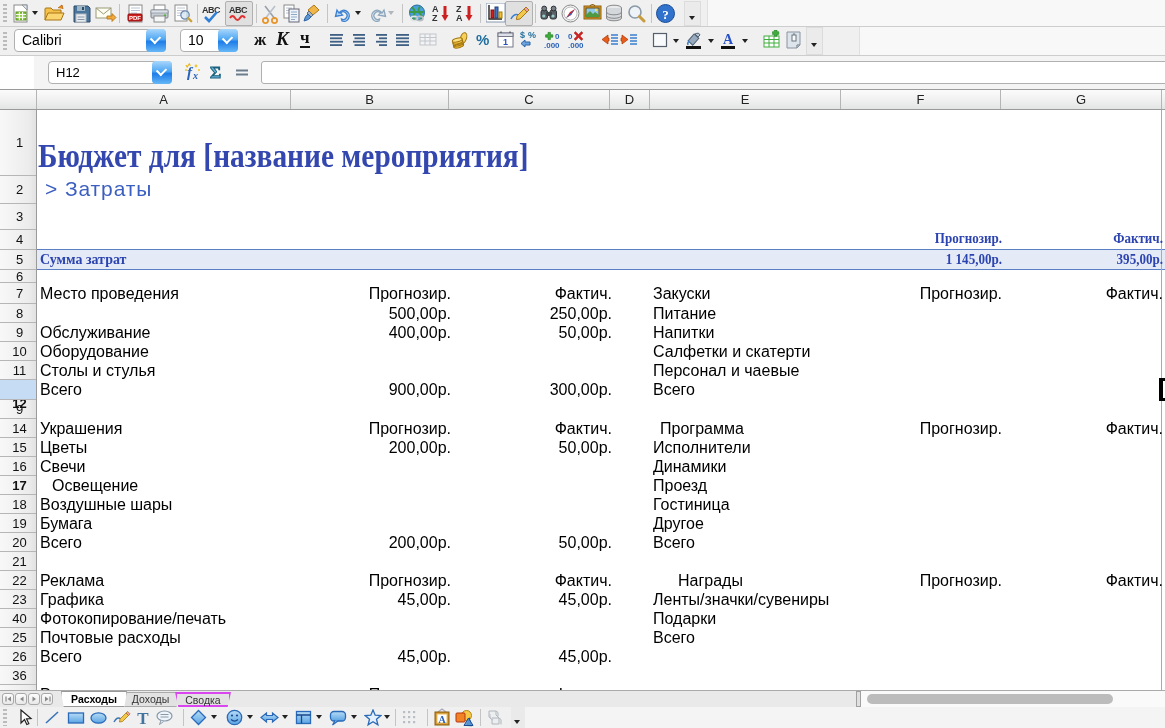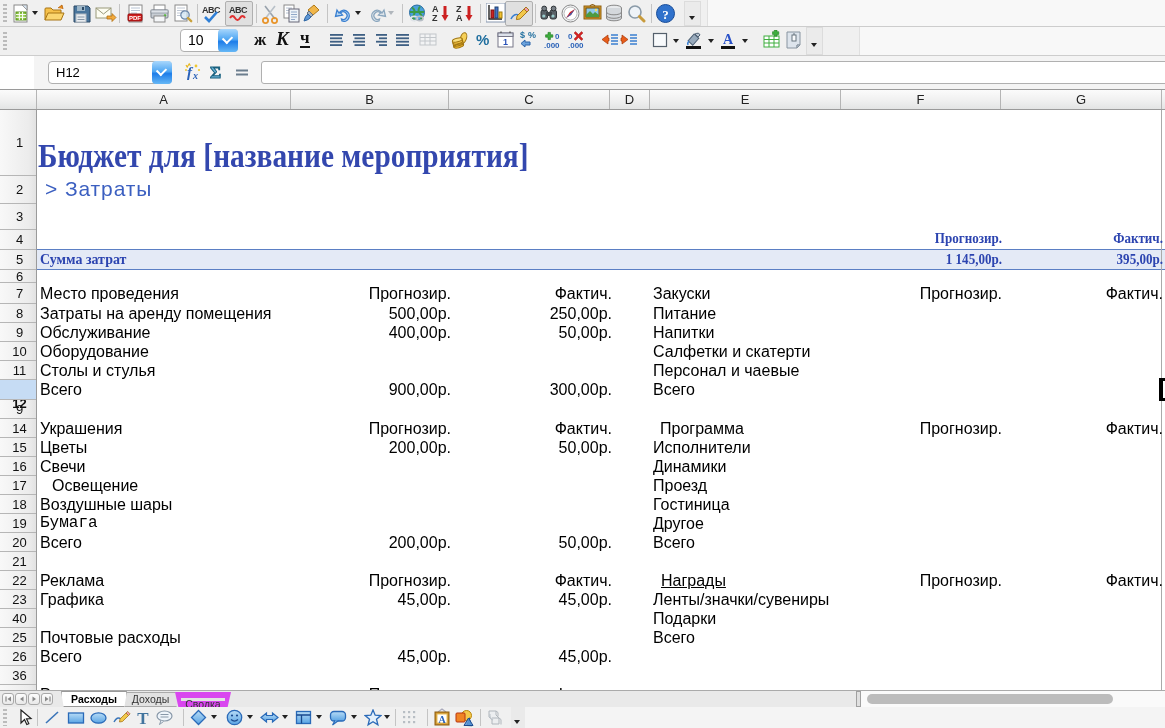--- a/index.html
+++ b/index.html
@@ -195,20 +195,24 @@
       <svg class="ico" style="left:656px;top:4px;" width="20" height="20" viewBox="0 0 20 20">
         <circle cx="9.5" cy="9.5" r="9" fill="#3072cc" stroke="#1a4e9a"></circle>
         <text x="9.5" y="14.5" font-size="13" font-weight="bold" fill="#fff" text-anchor="middle" font-family="Liberation Serif">?</text>
       </svg>
       <div style="position:absolute;left:684px;top:1px;width:17px;height:25px;background:#ebebeb;border:1px solid #dcdcdc"></div>
       <div style="position:absolute;left:689px;top:16px;width:0;height:0;border-left:3.5px solid transparent;border-right:3.5px solid transparent;border-top:4.5px solid #222"></div>
     </div>
 <div class="abs" id="tb2">
       <div class="abs" id="tb2g"></div>
       <div class="grip" style="top:5px;height:19px"></div>
+      <div class="combo" style="left:14px;top:2px;width:152px;height:23px">
+        <div class="txt">Calibri</div>
+        <div class="btn"></div>
+      </div>
       <div class="combo" style="left:180px;top:2px;width:58px;height:23px">
         <div class="txt">10</div>
         <div class="btn"></div>
       </div>
       <div class="ico" style="left:254px;top:3px;font-size:17px;font-weight:bold;color:#111;font-family:Liberation Serif,serif">ж</div>
       <div class="ico" style="left:276px;top:1px;font-size:19px;font-weight:bold;font-style:italic;color:#111;font-family:Liberation Serif,serif">K</div>
       <div class="ico" style="left:300px;top:3px;font-size:17px;font-weight:bold;color:#111;font-family:Liberation Serif,serif;border-bottom:2px solid #111;line-height:16px">ч</div>
       <div class="sep" style="left:322px;top:31px;height:20px"></div>
       <svg class="ico" style="left:330px;top:4px;" width="13" height="19" viewBox="0 0 13 19">
         <rect x="0" y="3" width="15" height="1.8" fill="#3f6084"></rect>
@@ -353,21 +357,20 @@
       <div class="cell bluser num" style="top:120px;height:20px;line-height:20px;left:964px;width:162px;transform:scaleX(.87);transform-origin:100% 50%;line-height:16px;">Фактич.</div>
       <div class="cell bluser" style="top:140px;height:20px;line-height:20px;left:3px;transform:scaleX(.93);transform-origin:0 50%;line-height:18px;">Сумма затрат</div>
       <div class="cell bluser num" style="top:140px;height:20px;line-height:20px;left:573px;width:392px;transform:scaleX(.87);transform-origin:100% 50%;line-height:18px;">1 145,00р.</div>
       <div class="cell bluser num" style="top:140px;height:20px;line-height:20px;left:964px;width:162px;transform:scaleX(.87);transform-origin:100% 50%;line-height:18px;">395,00р.</div>
       <div class="cell " style="top:173px;height:21px;line-height:21px;left:3px;">Место проведения</div>
       <div class="cell  num" style="top:173px;height:21px;line-height:21px;left:254px;width:160px;">Прогнозир.</div>
       <div class="cell  num" style="top:173px;height:21px;line-height:21px;left:412px;width:163px;">Фактич.</div>
       <div class="cell " style="top:173px;height:21px;line-height:21px;left:616px;">Закуски</div>
       <div class="cell  num" style="top:173px;height:21px;line-height:21px;left:573px;width:392px;">Прогнозир.</div>
       <div class="cell  num" style="top:173px;height:21px;line-height:21px;left:964px;width:162px;">Фактич.</div>
-      <div class="cell " style="top:194px;height:19px;line-height:19px;left:3px;">Затраты на аренду помещения</div>
       <div class="cell  num" style="top:194px;height:19px;line-height:19px;left:254px;width:160px;">500,00р.</div>
       <div class="cell  num" style="top:194px;height:19px;line-height:19px;left:412px;width:163px;">250,00р.</div>
       <div class="cell " style="top:194px;height:19px;line-height:19px;left:616px;">Питание</div>
       <div class="cell " style="top:213px;height:19px;line-height:19px;left:3px;">Обслуживание</div>
       <div class="cell  num" style="top:213px;height:19px;line-height:19px;left:254px;width:160px;">400,00р.</div>
       <div class="cell  num" style="top:213px;height:19px;line-height:19px;left:412px;width:163px;">50,00р.</div>
       <div class="cell " style="top:213px;height:19px;line-height:19px;left:616px;">Напитки</div>
       <div class="cell " style="top:232px;height:19px;line-height:19px;left:3px;">Оборудование</div>
       <div class="cell " style="top:232px;height:19px;line-height:19px;left:616px;">Салфетки и скатерти</div>
       <div class="cell " style="top:251px;height:19px;line-height:19px;left:3px;">Столы и стулья</div>
@@ -385,36 +388,37 @@
       <div class="cell " style="top:328px;height:19px;line-height:19px;left:3px;">Цветы</div>
       <div class="cell  num" style="top:328px;height:19px;line-height:19px;left:254px;width:160px;">200,00р.</div>
       <div class="cell  num" style="top:328px;height:19px;line-height:19px;left:412px;width:163px;">50,00р.</div>
       <div class="cell " style="top:328px;height:19px;line-height:19px;left:616px;">Исполнители</div>
       <div class="cell " style="top:347px;height:19px;line-height:19px;left:3px;">Свечи</div>
       <div class="cell " style="top:347px;height:19px;line-height:19px;left:616px;">Динамики</div>
       <div class="cell " style="top:366px;height:19px;line-height:19px;left:3px;margin-left:12px;">Освещение</div>
       <div class="cell " style="top:366px;height:19px;line-height:19px;left:616px;">Проезд</div>
       <div class="cell " style="top:385px;height:19px;line-height:19px;left:3px;">Воздушные шары</div>
       <div class="cell " style="top:385px;height:19px;line-height:19px;left:616px;">Гостиница</div>
-      <div class="cell " style="top:404px;height:19px;line-height:19px;left:3px;font-family:Liberation Mono, monospace;">Бумага</div>
+      <div class="cell " style="top:404px;height:19px;line-height:19px;left:3px;">Бумага</div>
       <div class="cell " style="top:404px;height:19px;line-height:19px;left:616px;">Другое</div>
       <div class="cell " style="top:423px;height:19px;line-height:19px;left:3px;">Всего</div>
       <div class="cell  num" style="top:423px;height:19px;line-height:19px;left:254px;width:160px;">200,00р.</div>
       <div class="cell  num" style="top:423px;height:19px;line-height:19px;left:412px;width:163px;">50,00р.</div>
       <div class="cell " style="top:423px;height:19px;line-height:19px;left:616px;">Всего</div>
       <div class="cell " style="top:461px;height:19px;line-height:19px;left:3px;">Реклама</div>
       <div class="cell  num" style="top:461px;height:19px;line-height:19px;left:254px;width:160px;">Прогнозир.</div>
       <div class="cell  num" style="top:461px;height:19px;line-height:19px;left:412px;width:163px;">Фактич.</div>
-      <div class="cell " style="top:461px;height:19px;line-height:19px;left:624px;text-decoration:underline;">Награды</div>
+      <div class="cell " style="top:461px;height:19px;line-height:19px;left:641px;">Награды</div>
       <div class="cell  num" style="top:461px;height:19px;line-height:19px;left:573px;width:392px;">Прогнозир.</div>
       <div class="cell  num" style="top:461px;height:19px;line-height:19px;left:964px;width:162px;">Фактич.</div>
       <div class="cell " style="top:480px;height:19px;line-height:19px;left:3px;">Графика</div>
       <div class="cell  num" style="top:480px;height:19px;line-height:19px;left:254px;width:160px;">45,00р.</div>
       <div class="cell  num" style="top:480px;height:19px;line-height:19px;left:412px;width:163px;">45,00р.</div>
       <div class="cell " style="top:480px;height:19px;line-height:19px;left:616px;">Ленты/значки/сувениры</div>
+      <div class="cell " style="top:499px;height:19px;line-height:19px;left:3px;">Фотокопирование/печать</div>
       <div class="cell " style="top:499px;height:19px;line-height:19px;left:616px;">Подарки</div>
       <div class="cell " style="top:518px;height:19px;line-height:19px;left:3px;">Почтовые расходы</div>
       <div class="cell " style="top:518px;height:19px;line-height:19px;left:616px;">Всего</div>
       <div class="cell " style="top:537px;height:19px;line-height:19px;left:3px;">Всего</div>
       <div class="cell  num" style="top:537px;height:19px;line-height:19px;left:254px;width:160px;">45,00р.</div>
       <div class="cell  num" style="top:537px;height:19px;line-height:19px;left:412px;width:163px;">45,00р.</div>
       <div class="cell " style="top:575px;height:19px;line-height:19px;left:3px;">Разное</div>
       <div class="cell  num" style="top:575px;height:19px;line-height:19px;left:254px;width:160px;">Прогнозир.</div>
       <div class="cell  num" style="top:575px;height:19px;line-height:19px;left:412px;width:163px;">Фактич.</div>
       <div class="cell" style="left:1px;top:29px;line-height:34px;font-size:34px;font-weight:bold;font-family:Liberation Serif,serif;color:#3347ae;transform:scaleX(.864);transform-origin:0 50%;">Бюджет для [название мероприятия]</div>
@@ -447,21 +451,21 @@
       <div class="rh" style="top:284px;height:20px;line-height:20px;font-weight:bold;">12</div>
       <div class="rhb" style="top:289px;"></div>
       <div class="rh" style="top:290px;height:19px;line-height:19px;">9</div>
       <div class="rhb" style="top:308px;"></div>
       <div class="rh" style="top:309px;height:19px;line-height:19px;">14</div>
       <div class="rhb" style="top:327px;"></div>
       <div class="rh" style="top:328px;height:19px;line-height:19px;">15</div>
       <div class="rhb" style="top:346px;"></div>
       <div class="rh" style="top:347px;height:19px;line-height:19px;">16</div>
       <div class="rhb" style="top:365px;"></div>
-      <div class="rh" style="top:366px;height:19px;line-height:19px;">17</div>
+      <div class="rh" style="top:366px;height:19px;line-height:19px;font-weight:bold;">17</div>
       <div class="rhb" style="top:384px;"></div>
       <div class="rh" style="top:385px;height:19px;line-height:19px;">18</div>
       <div class="rhb" style="top:403px;"></div>
       <div class="rh" style="top:404px;height:19px;line-height:19px;">19</div>
       <div class="rhb" style="top:422px;"></div>
       <div class="rh" style="top:423px;height:19px;line-height:19px;">20</div>
       <div class="rhb" style="top:441px;"></div>
       <div class="rh" style="top:442px;height:19px;line-height:19px;">21</div>
       <div class="rhb" style="top:460px;"></div>
       <div class="rh" style="top:461px;height:19px;line-height:19px;">22</div>
@@ -492,21 +496,21 @@
       <div class="navb" style="left:28px"></div>
       <svg class="ico" style="left:28px;top:2px" width="12" height="12" viewBox="0 0 12 12">
         <path d="M4.5,3.5 L8,6 L4.5,8.5 z" fill="#888"></path>
       </svg>
       <div class="navb" style="left:41px"></div>
       <svg class="ico" style="left:41px;top:2px" width="12" height="12" viewBox="0 0 12 12">
         <path d="M9,3.5 v5" stroke="#888" stroke-width="1.2"></path>
         <path d="M4,3.5 L7.5,6 L4,8.5 z" fill="#888"></path>
       </svg>
       <div class="tab" style="left:121px;top:1px;width:59px;height:15px;background:#e2e2e2;clip-path:polygon(0 0,100% 0,94% 100%,6% 100%);line-height:13px;color:#333;border:1px solid #aaa">Доходы</div>
-      <div class="tab" style="left:175px;top:1px;width:56px;height:15px;background:#e2e2e2;clip-path:polygon(0 0,100% 0,94% 100%,6% 100%);line-height:13px;color:#333;border:6px solid #d946ef">Сводка</div>
+      <div class="tab" style="left:175px;top:1px;width:56px;height:15px;background:#e2e2e2;clip-path:polygon(0 0,100% 0,94% 100%,6% 100%);line-height:13px;color:#333;border:2px solid #d946ef">Сводка</div>
       <div class="tab" style="left:61px;top:0px;width:66px;height:16px;background:#fff;clip-path:polygon(0 0,100% 0,96% 100%,4% 100%);font-weight:bold;line-height:14px;color:#000;border:1px solid #999">Расходы</div>
       <div style="position:absolute;left:856px;top:0;width:5px;height:16px;background:#e0e0e0;border:1px solid #a0a0a0"></div>
       <div style="position:absolute;left:861px;top:0;width:304px;height:16px;background:#fafafa"></div>
       <div style="position:absolute;left:867px;top:3px;width:246px;height:10px;background:#bcbcbc;border-radius:5px"></div>
     </div>
 <div class="abs" id="draw">
       <div class="abs" style="left:0;top:0;width:525px;height:21px;background:#f0f0f0;border-right:1px solid #e0e0e0"></div>
       <div class="grip" style="top:2px;height:17px"></div>
       <svg class="ico" style="left:17px;top:2px;" width="16" height="18" viewBox="0 0 16 18">
         <path d="M4,1 L4,14 L7.5,10.5 L9.8,15.5 L11.8,14.6 L9.5,9.8 L14,9.5 z" fill="#fff" stroke="#222" stroke-width="1.2"></path>

